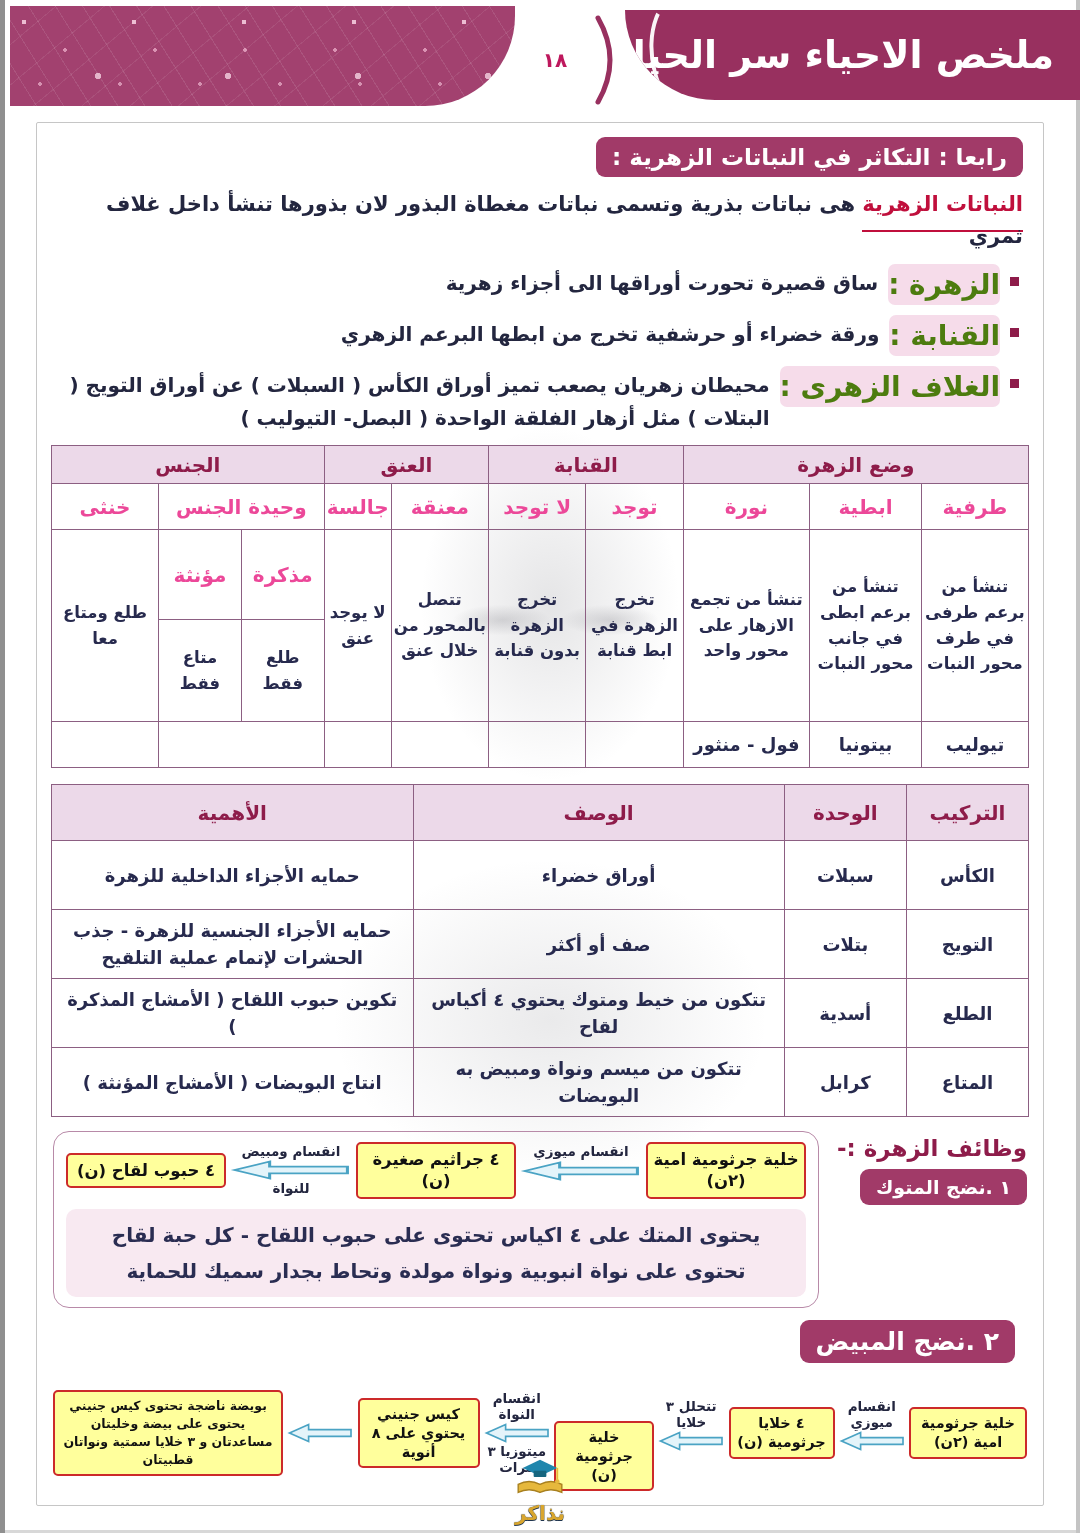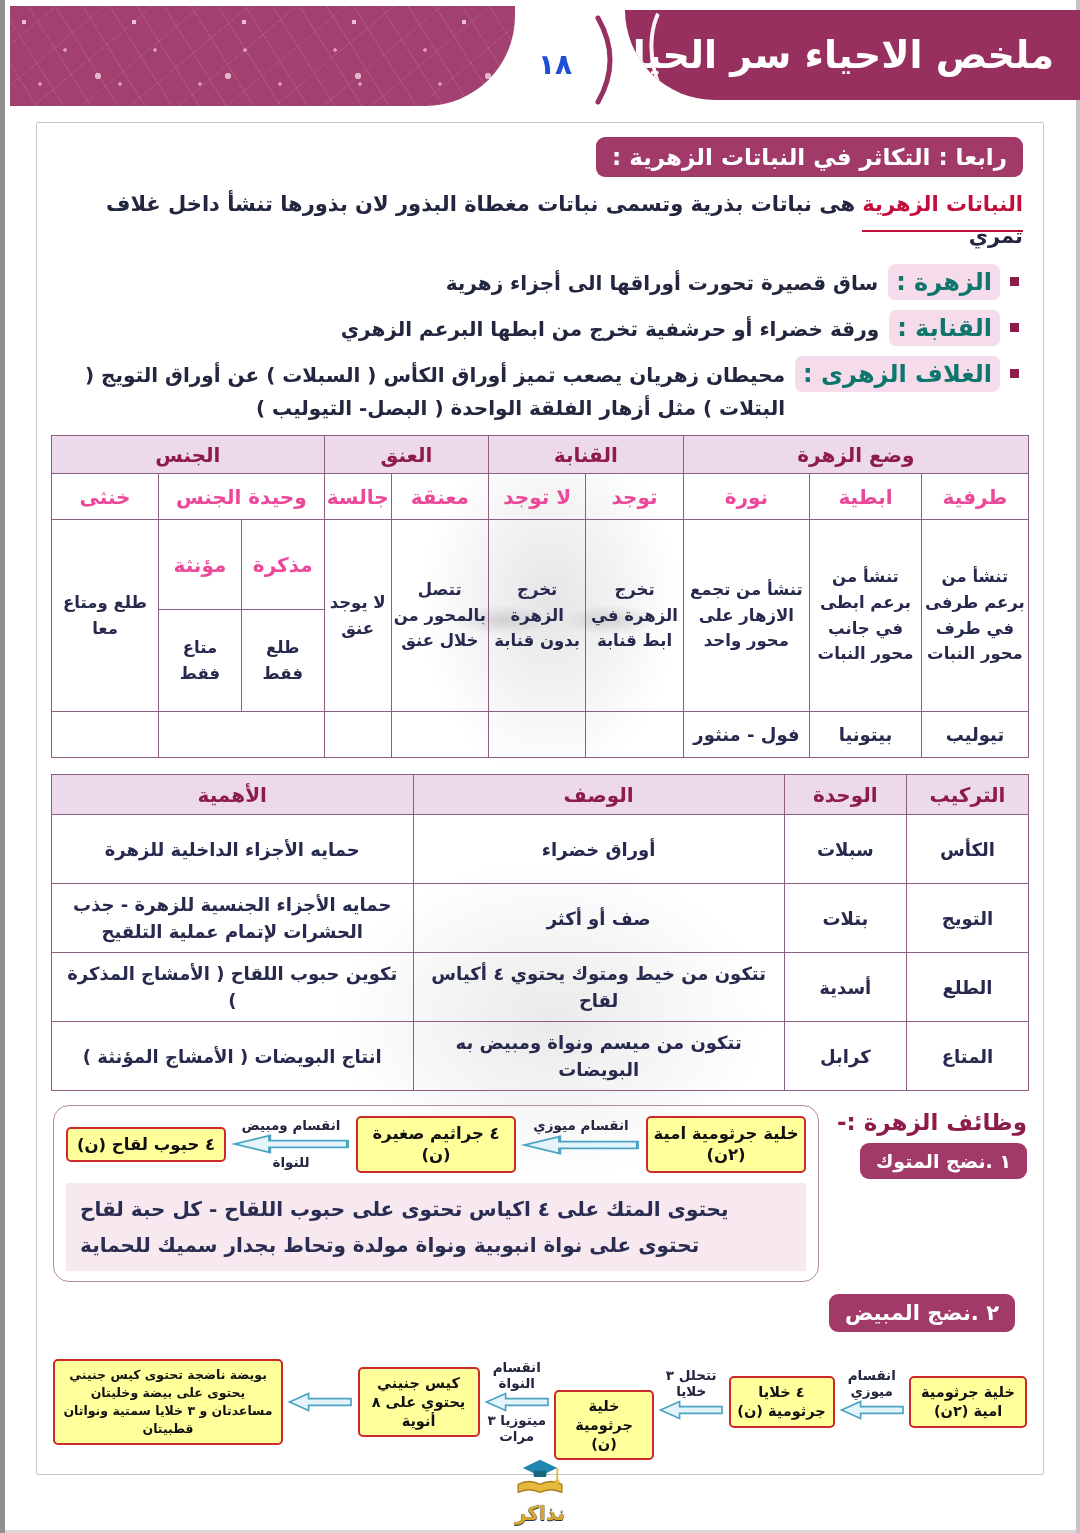--- a/index.html
+++ b/index.html
@@ -14,21 +14,21 @@
     background-image:
       radial-gradient(circle 2.5px at 14px 16px, rgba(255,220,235,.8) 97%, transparent),
       radial-gradient(circle 2px at 55px 44px, rgba(255,200,225,.6) 97%, transparent),
       radial-gradient(circle 3px at 88px 70px, rgba(255,230,240,.7) 97%, transparent),
       radial-gradient(circle 2px at 30px 78px, rgba(255,210,230,.55) 97%, transparent),
       repeating-linear-gradient(58deg, transparent 0 22px, rgba(255,255,255,.10) 22px 23px),
       repeating-linear-gradient(-40deg, transparent 0 30px, rgba(255,255,255,.08) 30px 31px);
     background-size:110px 90px, 90px 75px, 130px 95px, 80px 90px, auto, auto;
     border-radius: 0 0 90px 0; }
   .page-num { position:absolute; left:512px; top:48px; width:86px; text-align:center;
-    font-size:28px; color:#1d4ed8; font-weight:bold; }
+    font-size:20px; color:#be185d; font-weight:bold; }
   .hcurve { position:absolute; left:592px; top:14px; }
   .title-block { position:absolute; right:0; top:10px; width:455px; height:90px;
     background:#98305f; border-radius:0 0 0 95px; overflow:hidden;
     display:flex; align-items:center; justify-content:flex-end; padding-left:60px; padding-right:26px; }
   .title-block::after { content:""; position:absolute; left:26px; top:-25px; width:95px; height:140px;
     border:4px solid transparent; border-left-color:#fff; border-radius:50%; transform:rotate(-14deg); opacity:.95; }
   .title-text { color:#fff; font-size:38px; font-weight:bold; direction:rtl; white-space:nowrap; }
 
   
   .watermark { position:absolute; top:380px; left:250px; width:600px; height:800px; z-index:0; pointer-events:none;
@@ -44,57 +44,57 @@
 
   .badge { display:inline-block; background:#a13a68; color:#fff; font-weight:bold;
     border-radius:9px; padding:7px 16px; }
   .badge-main { font-size:23px; margin:2px 6px 12px 0; }
 
   .intro { font-size:21px; font-weight:bold; color:#23263f; margin:0 6px 12px; line-height:1.5; }
   .hl { color:#c00f3c; border-bottom:2.5px solid #c00f3c; padding-bottom:14px; }
 
   .bullet { display:flex; align-items:flex-start; gap:10px; margin:0 10px 10px; direction:rtl; }
   .bullet .sq { width:9px; height:9px; background:#8e1c4a; margin-top:13px; flex:0 0 auto; }
-  .blabel { background:#f6dcea; color:#0f766e; font-weight:bold; font-size:24px;
-    border-radius:7px; padding:4px 8px; white-space:nowrap; flex:0 0 auto; }
+  .blabel { background:#f6dcea; color:#4d7c0f; font-weight:bold; font-size:28px;
+    border-radius:7px; padding:4px 0; white-space:nowrap; flex:0 0 auto; }
   .btext { font-size:20px; font-weight:bold; color:#23263f; line-height:1.65; padding-top:3px; max-width:800px; }
 
   
   table { width:100%; border-collapse:collapse; direction:rtl; }
   .t1 { margin-bottom:16px; }
   .t1 th, .t1 td, .t2 th, .t2 td { border:1.6px solid #8c5f82; text-align:center; vertical-align:middle; padding:3px 2px; }
   .t1 .ghead th { background:#ecd9e9; color:#8e1c4a; font-size:20px; height:38px; }
   .t1 .shead th, .t1 th.gsub { background:transparent; color:#ec4899; font-size:20px; height:46px; }
   .t1 td { color:#272a4e; font-weight:bold; font-size:16.5px; line-height:1.55; }
   .t1 .r1 { height:90px; } .t1 .r2 { height:102px; }
   .t1 .exrow td { height:46px; font-size:18px; }
 
   .t2 { margin-bottom:14px; }
-  .t2 thead th { background:#ecd9e9; color:#8e1c4a; font-size:20px; height:40px; }
+  .t2 thead th { background:#ecd9e9; color:#8e1c4a; font-size:20px; height:56px; }
   .t2 td { color:#272a4e; font-weight:bold; font-size:18px; height:69px; line-height:1.5; padding:4px 8px; }
 
   
   .func-section { display:flex; direction:rtl; gap:8px; margin:2px 2px 12px; }
   .func-head { flex:0 0 200px; padding-top:4px; }
   .func-title { color:#8e1c4a; font-size:23px; font-weight:bold; margin-bottom:8px; text-align:right; }
   .step-badge { font-size:19px; }
   .flow-panel { flex:1; border:1.6px solid #b88aa8; border-radius:16px; padding:10px 12px 10px; }
 
   .flow-row { display:flex; direction:rtl; align-items:center; gap:4px; }
   .fbox { background:#ffff9c; border:2px solid #cc2a2a; border-radius:5px; text-align:center;
     font-weight:bold; color:#111; padding:5px 4px; line-height:1.3; }
   .f1 .fbox { font-size:16.5px; flex:0 0 160px; }
   .flow-arrow { flex:1; display:flex; flex-direction:column; align-items:center; justify-content:center; min-width:60px; }
   .flow-arrow .lbl { font-size:13.5px; font-weight:bold; color:#23263f; line-height:1.15; text-align:center; min-height:15px; }
   .flow-arrow svg { width:100%; height:22px; display:block; }
 
-  .note { margin-top:10px; background:#f8e9f1; border-radius:2px; padding:8px 14px;
-    font-size:20px; font-weight:bold; color:#2a2d52; line-height:1.8; text-align:left; }
-
-  .badge-step2 { font-size:21px; margin:0 14px 12px 0; }
+  .note { margin-top:10px; background:#f8e9f1; border-radius:10px; padding:8px 14px;
+    font-size:20px; font-weight:bold; color:#2a2d52; line-height:1.8; text-align:center; }
+
+  .badge-step2 { font-size:25px; margin:0 14px 12px 0; }
 
   .f2 { margin:0 2px; }
   .f2 .fbox { font-size:14.5px; }
   .f2 .b0 { flex:0 0 118px; } .f2 .b1 { flex:0 0 106px; } .f2 .b2 { flex:0 0 100px;margin-top:46px; }
   .f2 .b3 { flex:0 0 122px; } .f2 .b4 { flex:0 0 230px; font-size:12.5px; line-height:1.45; }
 
   
   .footer { position:absolute; bottom:8px; left:0; right:0; text-align:center; z-index:1; }
   .brand-ar { font-size:20px; font-weight:bold; color:#d9a society;} 
   .brand-ar { color:#d9a62e; text-shadow:0 0 1px #1f3550, 0 1px 0 #1f3550; }

